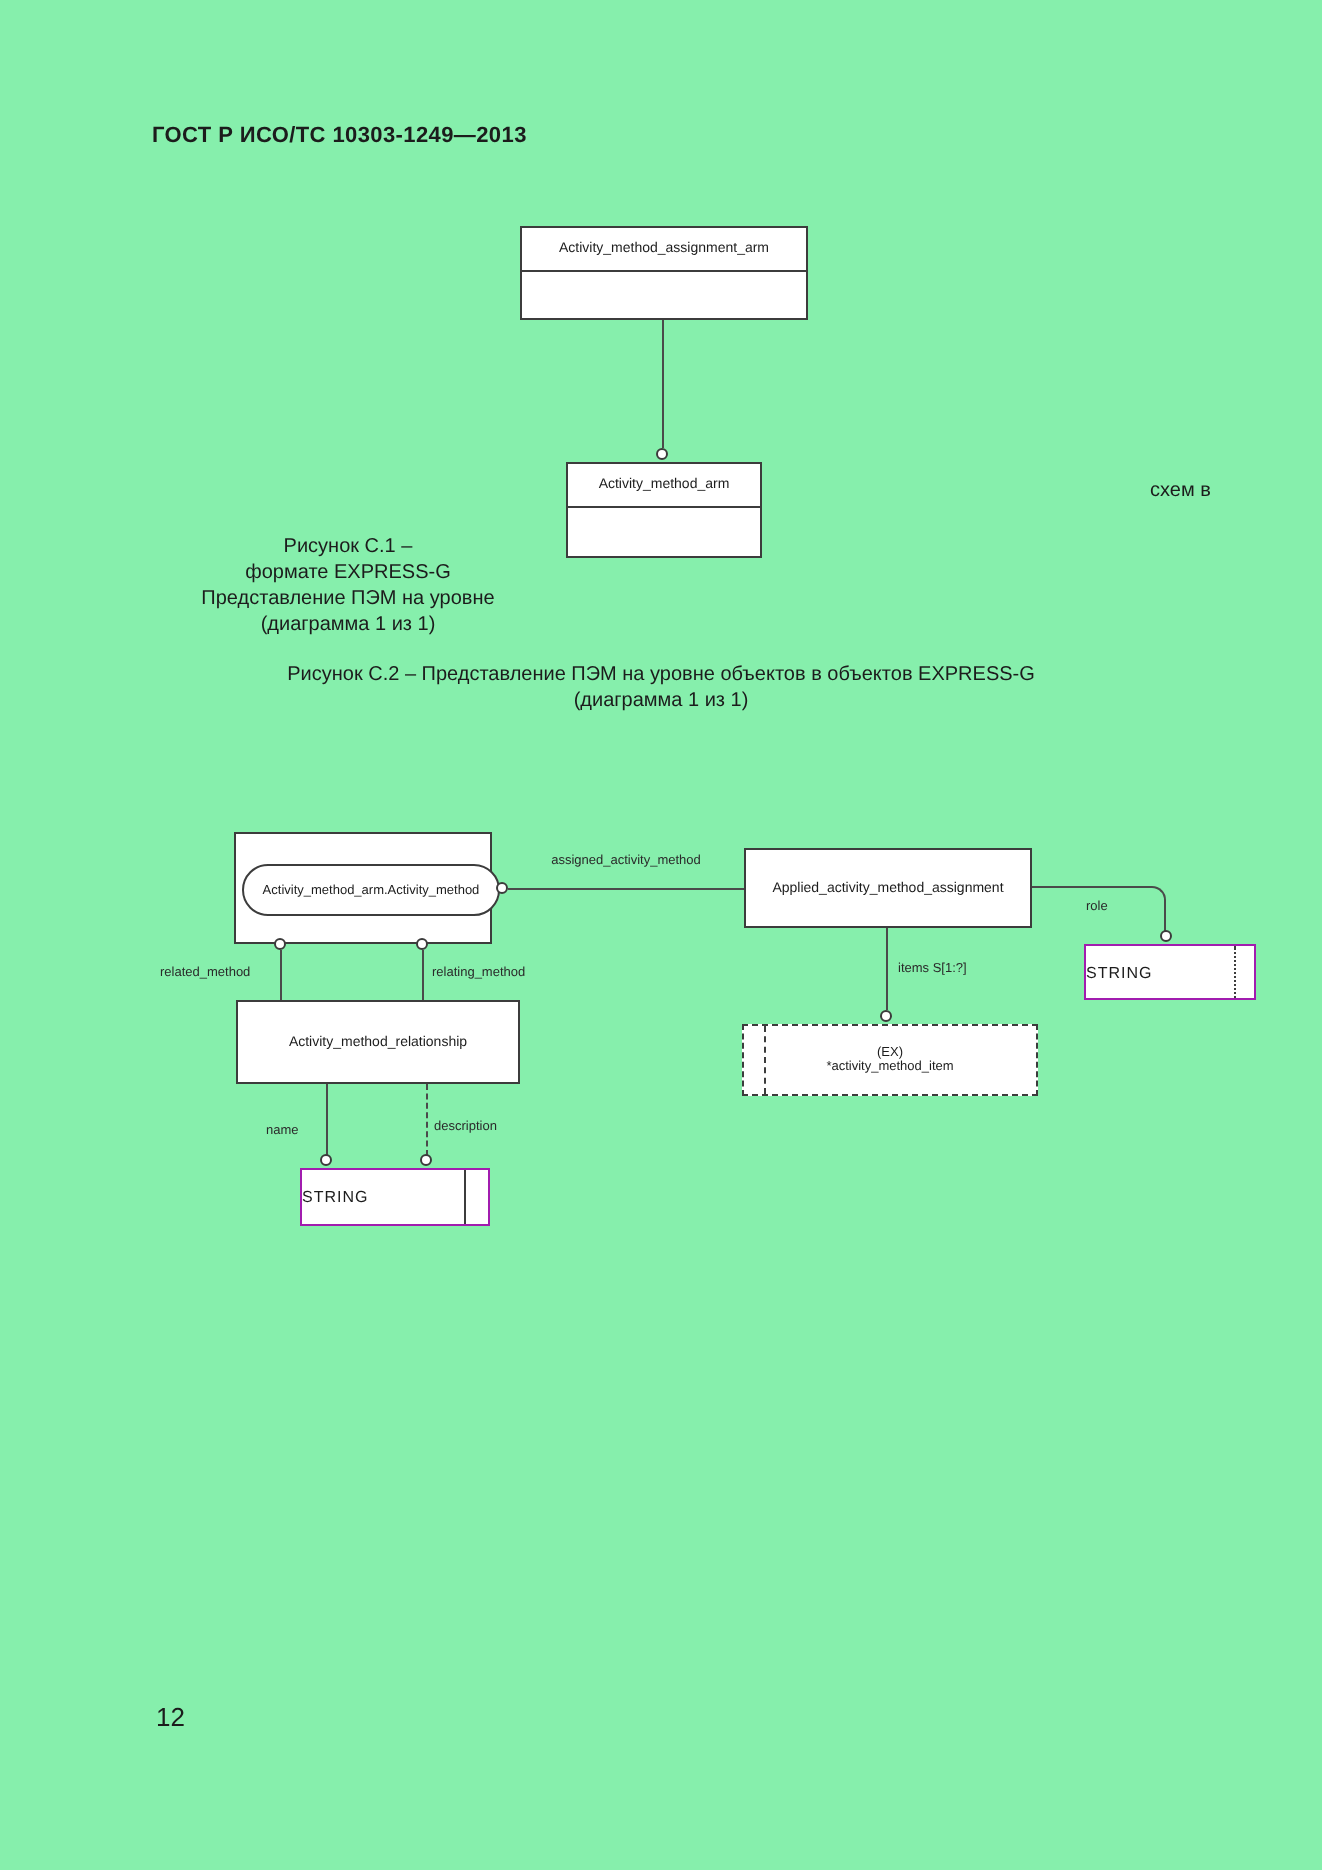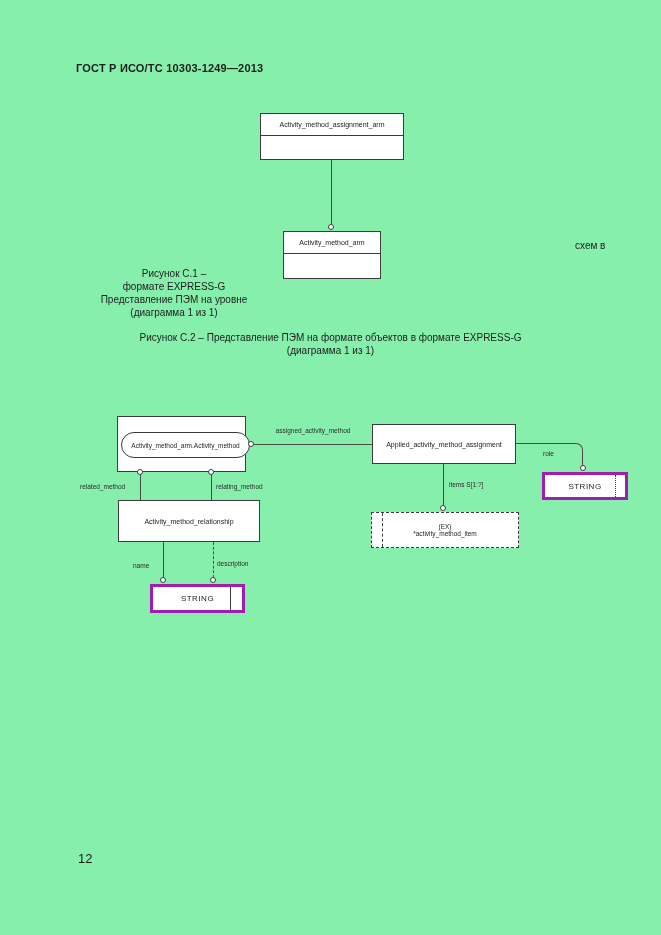--- a/index.html
+++ b/index.html
@@ -22,22 +22,22 @@
   .vline{position:absolute;border-left:1px solid #4a4a4a;width:0;}
   .vline.dash{border-left-style:dashed;}
   .hline{position:absolute;border-top:1px solid #4a4a4a;height:0;}
   .circ{position:absolute;width:6px;height:6px;border:1px solid #3c3c3c;border-radius:50%;background:#fff;box-sizing:border-box;}
   .lbl{position:absolute;font-size:6.5px;color:#2a2a2a;white-space:nowrap;}
   .cap{font-size:10px;line-height:13px;text-align:center;color:#1c1c1c;}
   .stadium{position:absolute;border:1px solid #3c3c3c;border-radius:14px;background:#fff;
            display:flex;align-items:center;justify-content:center;box-sizing:border-box;}
   .small-t{font-size:6.5px;white-space:nowrap;}
   .mid-t{font-size:7px;white-space:nowrap;}
-  .string-box{position:absolute;border:3px solid #a21caf;background:#fff;box-sizing:border-box;
-              display:flex;align-items:center;justify-content:center;font-size:8px;letter-spacing:.5px;}
+  .string-box{position:absolute;border:1px solid #a21caf;background:#fff;box-sizing:border-box;
+              display:flex;align-items:center;font-size:8px;letter-spacing:.5px;}
   .string-div{position:absolute;top:0;bottom:0;border-left:1px solid #3c3c3c;}
   .string-div.dot{border-left-style:dotted;}
   .dashed-box{position:absolute;border:1px dashed #3c3c3c;background:#fff;box-sizing:border-box;
               display:flex;flex-direction:column;align-items:center;justify-content:center;}
   .dash-inner{position:absolute;top:0;bottom:0;border-left:1px dashed #3c3c3c;}
   .corner{position:absolute;border-top:1px solid #4a4a4a;border-right:1px solid #4a4a4a;
           border-top-right-radius:7px;box-sizing:border-box;}
 </style>
 </head>
 <body>
@@ -61,21 +61,21 @@
 
   <div class="abs cap" style="left:73px;top:227px;width:202px;margin-top:40px;">
     <div>Рисунок  С.1 –</div>
     <div>формате EXPRESS-G</div>
     <div>Представление ПЭМ на уровне</div>
     <div>(диаграмма 1 из 1)</div>
   </div>
   <div class="abs cap" style="left:575px;top:239px;">схем в</div>
 
   <div class="abs cap" style="left:0;top:331px;width:661px;">
-    <div>Рисунок С.2 – Представление ПЭМ на формате объектов в формате EXPRESS-G</div>
+    <div>Рисунок С.2 – Представление ПЭМ на уровне объектов в объектов EXPRESS-G</div>
     <div>(диаграмма 1 из 1)</div>
   </div>
 
   <div>
 
     <div class="ebox" style="left:117px;top:416px;width:129px;height:56px;"></div>
     <div class="stadium small-t" style="left:121px;top:432px;width:129px;height:26px;">Activity_method_arm.Activity_method</div>
 
     <div class="circ" style="left:248px;top:441px;"></div>
     <div class="hline" style="left:254px;top:444px;width:118px;"></div>

